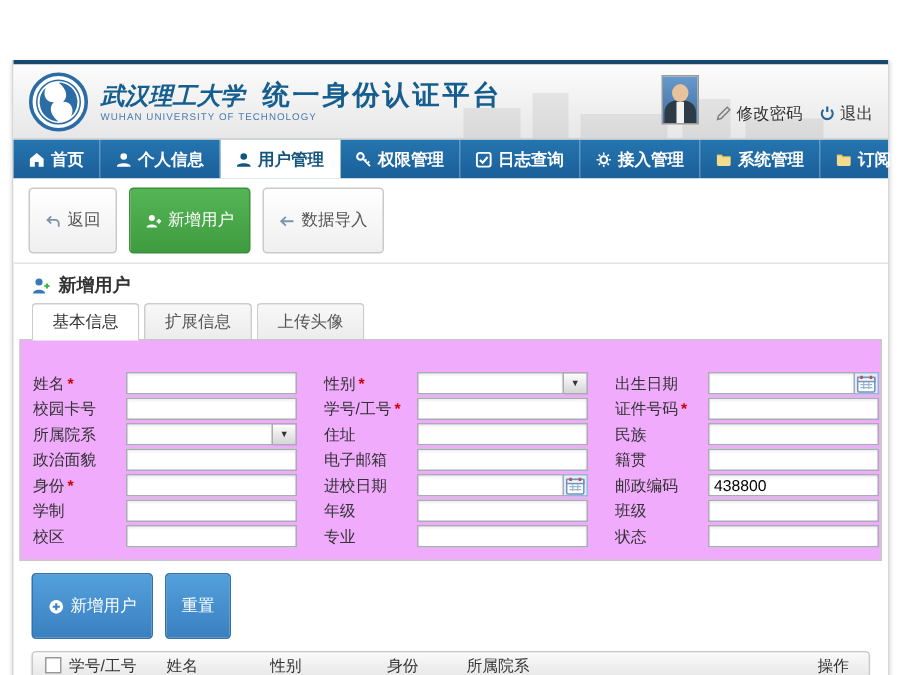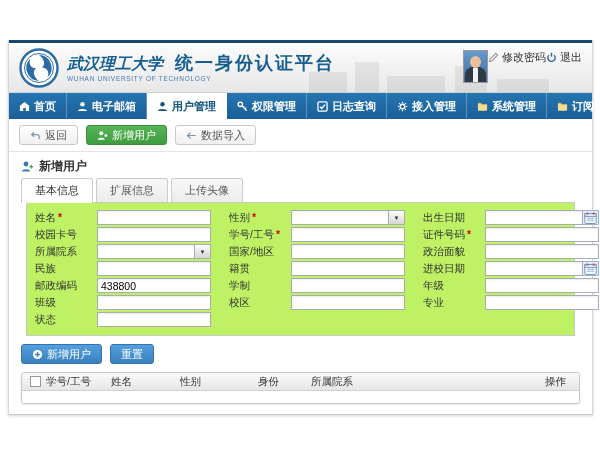--- a/index.html
+++ b/index.html
@@ -13,48 +13,48 @@
     linear-gradient(#000,#000) 46px 100%/24px 30px no-repeat,
     linear-gradient(#000,#000) 78px 100%/58px 16px no-repeat,
     linear-gradient(#000,#000) 146px 100%/32px 26px no-repeat,
     linear-gradient(#000,#000) 188px 100%/52px 13px no-repeat;}
   .logo{width:40px;height:40px;flex:none;}
   .titles{margin-left:8px;}
   .title-row{display:flex;align-items:baseline;gap:12px;color:#155e8f;font-weight:bold;line-height:20px;}
   .title-cn{font-family:"DejaVu Serif","Liberation Serif",serif;font-style:italic;font-size:16px;}
   .title-platform{font-size:18px;letter-spacing:2px;}
   .title-en{font-size:6.5px;color:#4a7ab0;letter-spacing:.7px;margin-top:1px;}
-  .userbar{margin-left:auto;display:flex;align-items:flex-start;padding-bottom:3px;}
+  .userbar{margin-left:auto;display:flex;align-items:flex-end;gap:11px;padding-bottom:3px;}
   .avatar{width:23px;height:31px;border:1px solid #9a9a9a;background:linear-gradient(#6699cc,#3f6fa3);position:relative;overflow:hidden;flex:none;cursor:pointer;}
   .avatar .head{position:absolute;left:6px;top:5px;width:11px;height:12px;border-radius:50%;background:#e7c29a;}
   .avatar .body{position:absolute;left:1px;top:16px;width:21px;height:15px;border-radius:8px 8px 0 0;background:#2e3a46;}
   .avatar .shirt{position:absolute;left:9px;top:17px;width:5px;height:14px;background:#f2f2f2;}
   .user-link{display:flex;align-items:center;gap:3px;font-size:11px;color:#333;cursor:pointer;white-space:nowrap;}
   .user-link svg{width:11px;height:11px;}
   
   .nav{height:26px;background:linear-gradient(#2575b0,#1b5f99);display:flex;}
   .nav-item{display:flex;align-items:center;gap:4px;padding:0 10px;font-size:11px;font-weight:bold;color:#fff;border-right:1px solid rgba(255,255,255,.28);cursor:pointer;white-space:nowrap;}
   .nav-item.active{background:#fff;color:#14557e;}
   .nav-icon{display:flex;}
   .nav-icon svg{width:11px;height:11px;}
   
   .toolbar{padding:6px 10px;display:flex;gap:8px;border-bottom:1px solid #e4e4e4;background:#fff;}
-  .btn{display:inline-flex;align-items:center;gap:4px;font-size:11px;border-radius:3px;padding:3px 10px;cursor:pointer;line-height:12px;white-space:nowrap;}
+  .btn{display:inline-flex;align-items:center;gap:4px;font-size:11px;border-radius:3px;padding:15px 10px;cursor:pointer;line-height:12px;white-space:nowrap;}
   .btn svg{width:11px;height:11px;}
   .btn-light{background:linear-gradient(#ffffff,#efefef);border:1px solid #c9c9c9;color:#555;}
   .btn-green{background:linear-gradient(#55b555,#3f9b3f);border:1px solid #3a8f3a;color:#fff;}
   .btn-blue{background:linear-gradient(#53a0dc,#3a80c0);border:1px solid #3273ad;color:#fff;}
   
   .section-title{display:flex;align-items:center;gap:5px;padding:6px 12px 3px;font-size:12px;font-weight:bold;color:#333;}
   .section-title svg{width:13px;height:13px;}
   .tabs{display:flex;padding:0 12px;position:relative;z-index:2;}
   .tab{font-size:11px;padding:4px 13px;border:1px solid #ccc;border-bottom:none;background:linear-gradient(#f8f8f8,#ececec);color:#555;border-radius:3px 3px 0 0;margin-right:3px;cursor:pointer;}
   .tab.active{background:#fff;font-weight:normal;color:#333;margin-bottom:-1px;padding-bottom:5px;}
   
-  .form-panel{margin:0 17px;border:1px solid #c8c8c8;background:#bef264;padding:7px 8px 8px;position:relative;z-index:1;}
+  .form-panel{margin:0 4px;border:1px solid #c8c8c8;background:#f0abfc;padding:21px 8px 8px;position:relative;z-index:1;}
   .form-grid{display:grid;grid-template-columns:1fr 1fr 1fr;column-gap:18px;row-gap:2px;}
   .field{display:flex;align-items:center;height:15px;}
   .field-label{width:62px;flex:none;font-size:10.5px;color:#333;white-space:nowrap;}
   .req{color:#c00;font-weight:bold;margin-left:2px;}
   .input-wrap{flex:1;display:flex;height:15px;max-width:114px;}
   .input{flex:1;min-width:0;height:100%;border:1px solid #a9acb5;box-shadow:inset 0 1px 2px rgba(0,0,0,.08);font-size:10.5px;padding:0 3px;outline:none;box-sizing:border-box;background:#fff;border-radius:0;font-family:inherit;}
   .addon{width:16px;flex:none;display:flex;align-items:center;justify-content:center;box-sizing:border-box;height:100%;}
   .addon-select{border:1px solid #a9acb5;border-left:none;background:linear-gradient(#fdfdfd,#d6d6d6);font-size:6px;color:#333;cursor:pointer;}
   .addon-date{border:1px solid #9ab4d4;border-left:none;background:#e3ecf7;cursor:pointer;}
   .addon-date svg{width:13px;height:12px;}
@@ -121,21 +121,21 @@
         </span>
     <span class="nav-label">首页</span>
   </div>
       <div class="nav-item">
     <span class="nav-icon">
           <svg viewBox="0 0 12 12">
             <circle cx="6" cy="3.6" r="2.4" fill="currentColor"></circle>
             <path d="M1 11c0-3.2 10-3.2 10 0z" fill="currentColor"></path>
           </svg>
         </span>
-    <span class="nav-label">电子邮箱</span>
+    <span class="nav-label">个人信息</span>
   </div>
       <div class="nav-item active">
     <span class="nav-icon">
           <svg viewBox="0 0 12 12">
             <circle cx="6" cy="3.6" r="2.4" fill="currentColor"></circle>
             <path d="M1 11c0-3.2 10-3.2 10 0z" fill="currentColor"></path>
           </svg>
         </span>
     <span class="nav-label">用户管理</span>
   </div>
@@ -293,48 +293,66 @@
     <span class="field-label">
       <span class="lbl">所属院系</span><span class="req" style="visibility: hidden;">*</span>
     </span>
     <span class="input-wrap">
       <input class="input" type="text" value="" style="">
       <span class="addon addon-select">▼</span>
     </span>
   </div>
           <div class="field">
     <span class="field-label">
-      <span class="lbl">国家/地区</span><span class="req" style="visibility: hidden;">*</span>
+      <span class="lbl">住址</span><span class="req" style="visibility: hidden;">*</span>
+    </span>
+    <span class="input-wrap">
+      <input class="input" type="text" value="" style="">
+
+    </span>
+  </div>
+          <div class="field">
+    <span class="field-label">
+      <span class="lbl">民族</span><span class="req" style="visibility: hidden;">*</span>
     </span>
     <span class="input-wrap">
       <input class="input" type="text" value="" style="">
 
     </span>
   </div>
           <div class="field">
     <span class="field-label">
       <span class="lbl">政治面貌</span><span class="req" style="visibility: hidden;">*</span>
     </span>
     <span class="input-wrap">
       <input class="input" type="text" value="" style="">
 
     </span>
   </div>
           <div class="field">
     <span class="field-label">
-      <span class="lbl">民族</span><span class="req" style="visibility: hidden;">*</span>
+      <span class="lbl">电子邮箱</span><span class="req" style="visibility: hidden;">*</span>
     </span>
     <span class="input-wrap">
       <input class="input" type="text" value="" style="">
 
     </span>
   </div>
           <div class="field">
     <span class="field-label">
       <span class="lbl">籍贯</span><span class="req" style="visibility: hidden;">*</span>
+    </span>
+    <span class="input-wrap">
+      <input class="input" type="text" value="" style="">
+
+    </span>
+  </div>
+          <div class="field">
+    <span class="field-label">
+      <span class="lbl">身份</span><span class="req">*</span>
     </span>
     <span class="input-wrap">
       <input class="input" type="text" value="" style="">
 
     </span>
   </div>
           <div class="field">
     <span class="field-label">
       <span class="lbl">进校日期</span><span class="req" style="visibility: hidden;">*</span>
     </span>

